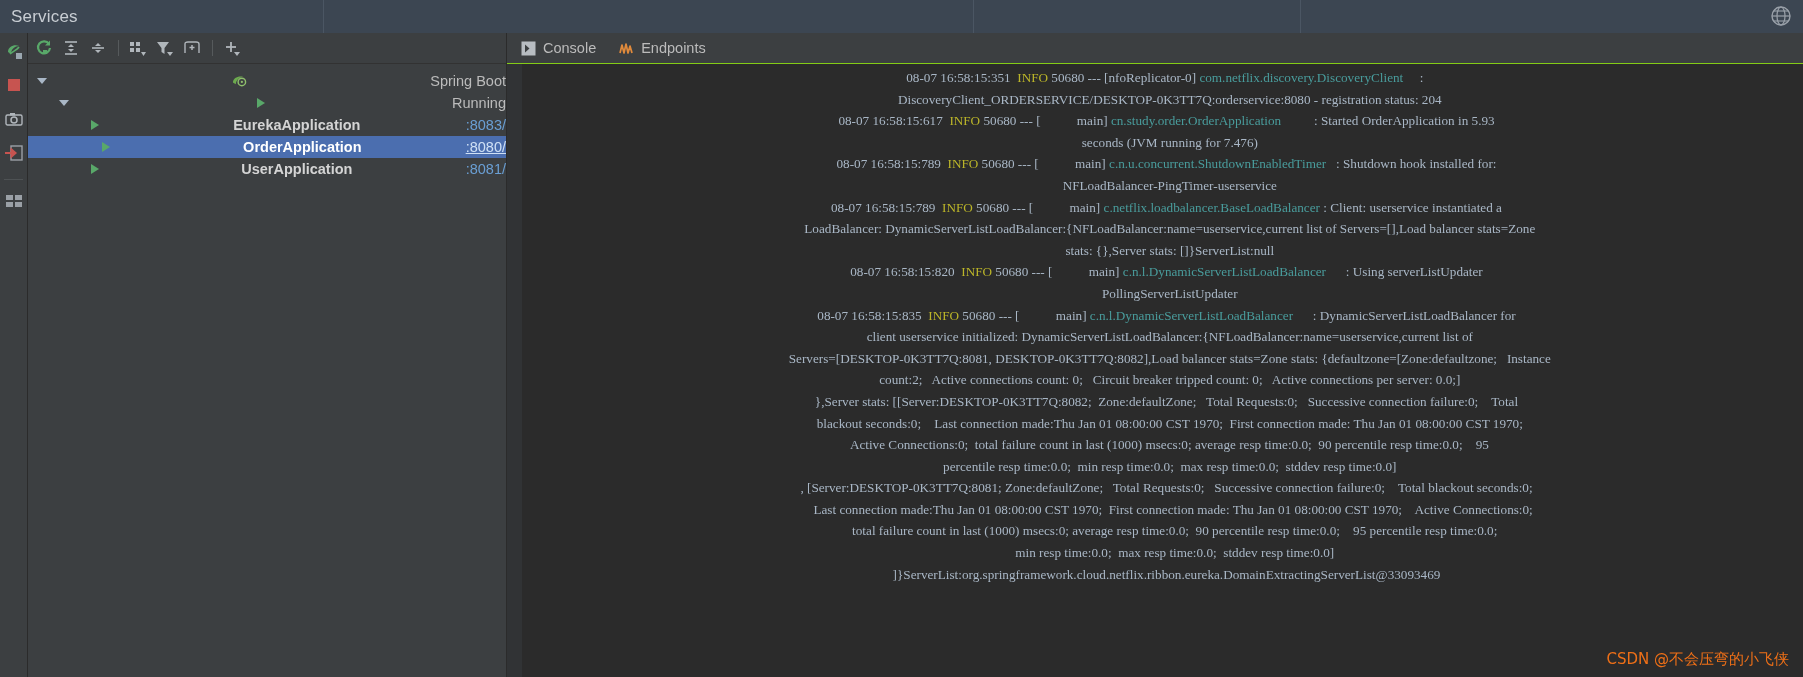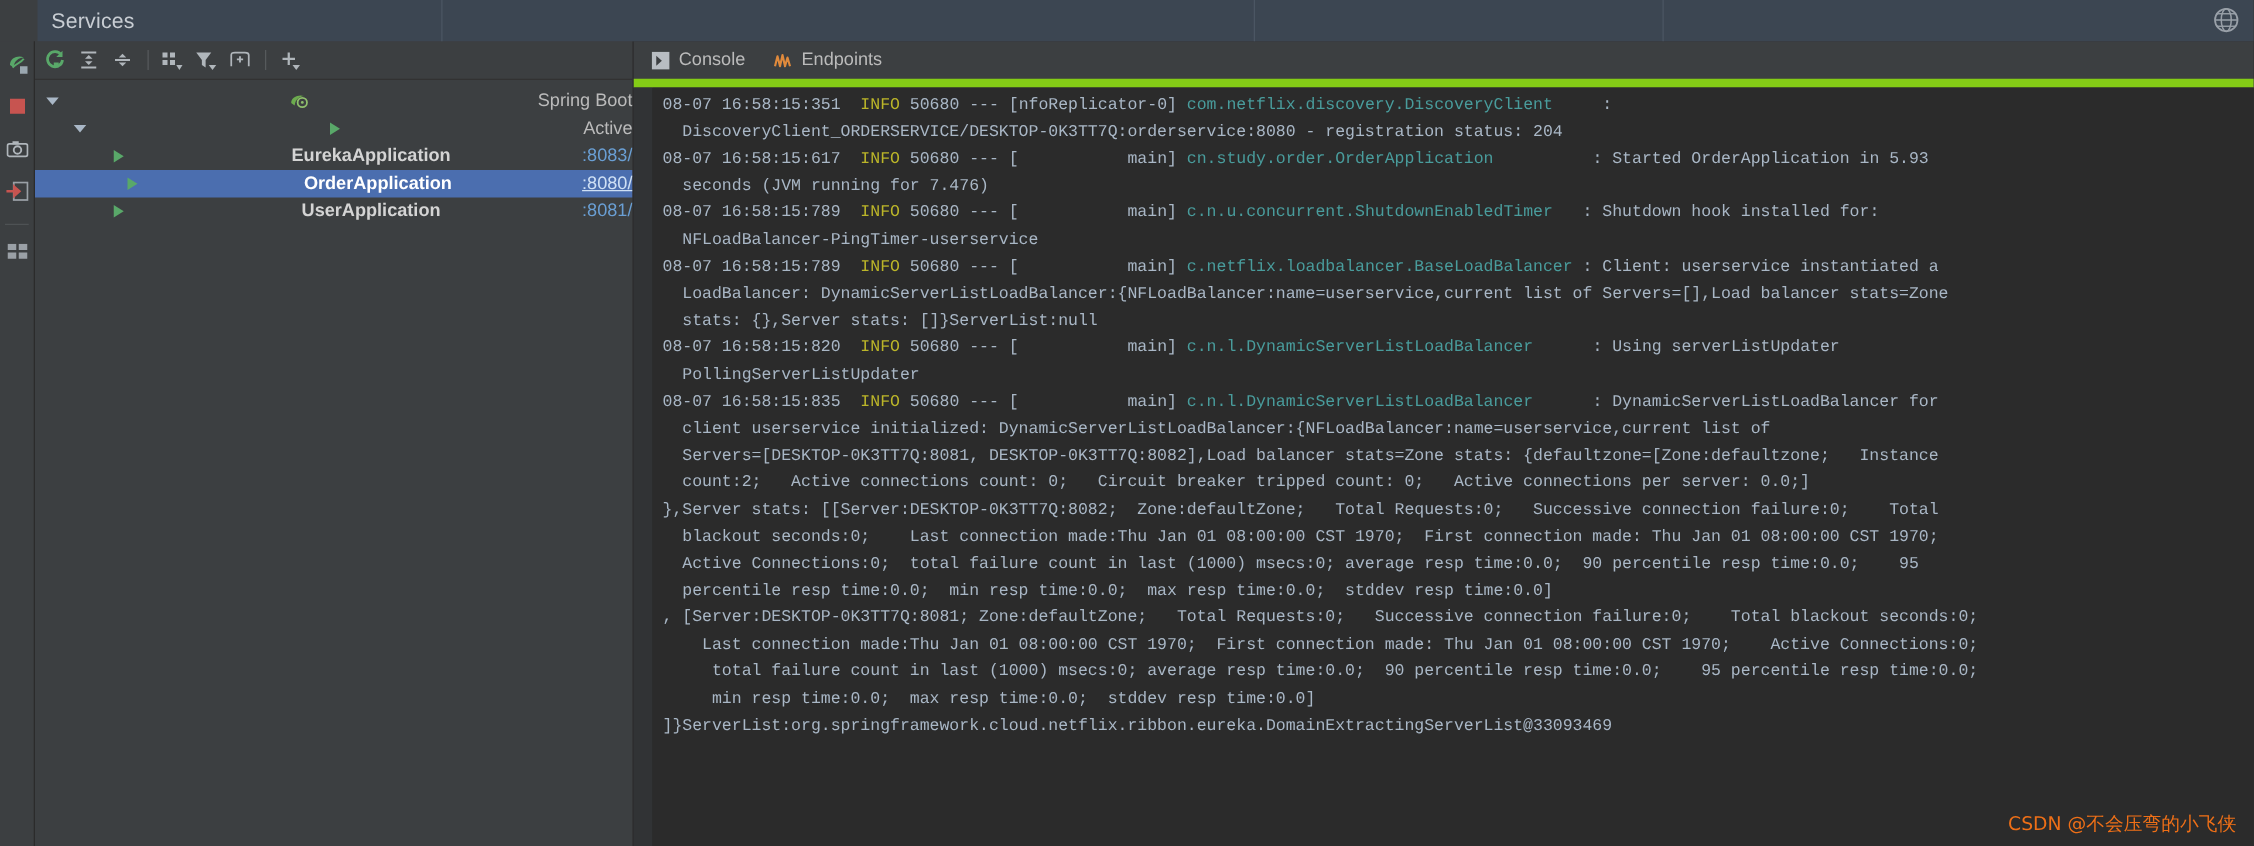--- a/index.html
+++ b/index.html
@@ -18,21 +18,20 @@
   }
 
   
   .window-bar {
     height: 33px;
     background: #3c4652;
     display: flex;
     align-items: center;
     position: relative;
     flex: 0 0 33px;
-    margin-left: 30px;
   }
   .window-bar .title {
     color: #c8cdd3;
     font-size: 17px;
     padding-left: 11px;
     letter-spacing: .2px;
   }
   .wb-sep {
     position: absolute;
     top: 0; bottom: 0;
@@ -152,21 +151,21 @@
     background: #2b2b2b;
     min-width: 0;
   }
   .tabbar {
     height: 30px;
     flex: 0 0 30px;
     background: #3c3f41;
     display: flex;
     align-items: center;
     padding-left: 14px;
-    border-bottom: 7px solid #84cc16;
+    border-bottom: 1px solid #84cc16;
   }
   .tab {
     display: flex; align-items: center;
     margin-right: 22px;
     color: #bbbbbb;
     font-size: 14.5px;
   }
   .tab .tabicon { margin-right: 7px; display:inline-flex; }
 
   .console-wrap {
@@ -177,26 +176,27 @@
   .gutter {
     width: 15px;
     flex: 0 0 15px;
     background: #313335;
   }
   .console {
     flex: 1 1 auto;
     background: #2b2b2b;
     overflow: hidden;
     padding: 3px 0 0 8px;
-    font-family: Liberation Mono, monospace;
+    font-family: Liberation Serif, serif;
     font-size: 13.2px;
     line-height: 21.6px;
     color: #a9b7c6;
     white-space: pre;
     min-width: 0;
+    text-align: center;
   }
   .console .ln { white-space: pre; }
   .c-time  { color: #a9b7c6; }
   .c-info  { color: #bbb529; }
   .c-pid   { color: #a9b7c6; }
   .c-thread{ color: #a9b7c6; }
   .c-logger{ color: #499c9c; }
   .c-msg   { color: #a9b7c6; }
 
   .watermark {
@@ -343,21 +343,21 @@
           <span class="t-label">Spring Boot</span>
         </div>
 
         <div class="trow" style="padding-left:28px">
           <span class="twist">
               <span class="tw-caret"></span>
             </span>
           <span class="t-icon">
               <span class="play-tri"></span>
             </span>
-          <span class="t-label">Active</span>
+          <span class="t-label">Running</span>
         </div>
 
         <div class="trow" style="padding-left:58px">
           <span class="t-icon">
               <span class="play-tri"></span>
             </span>
           <span class="t-label bold">EurekaApplication</span>
           <span class="t-port">:8083/</span>
         </div>
 

